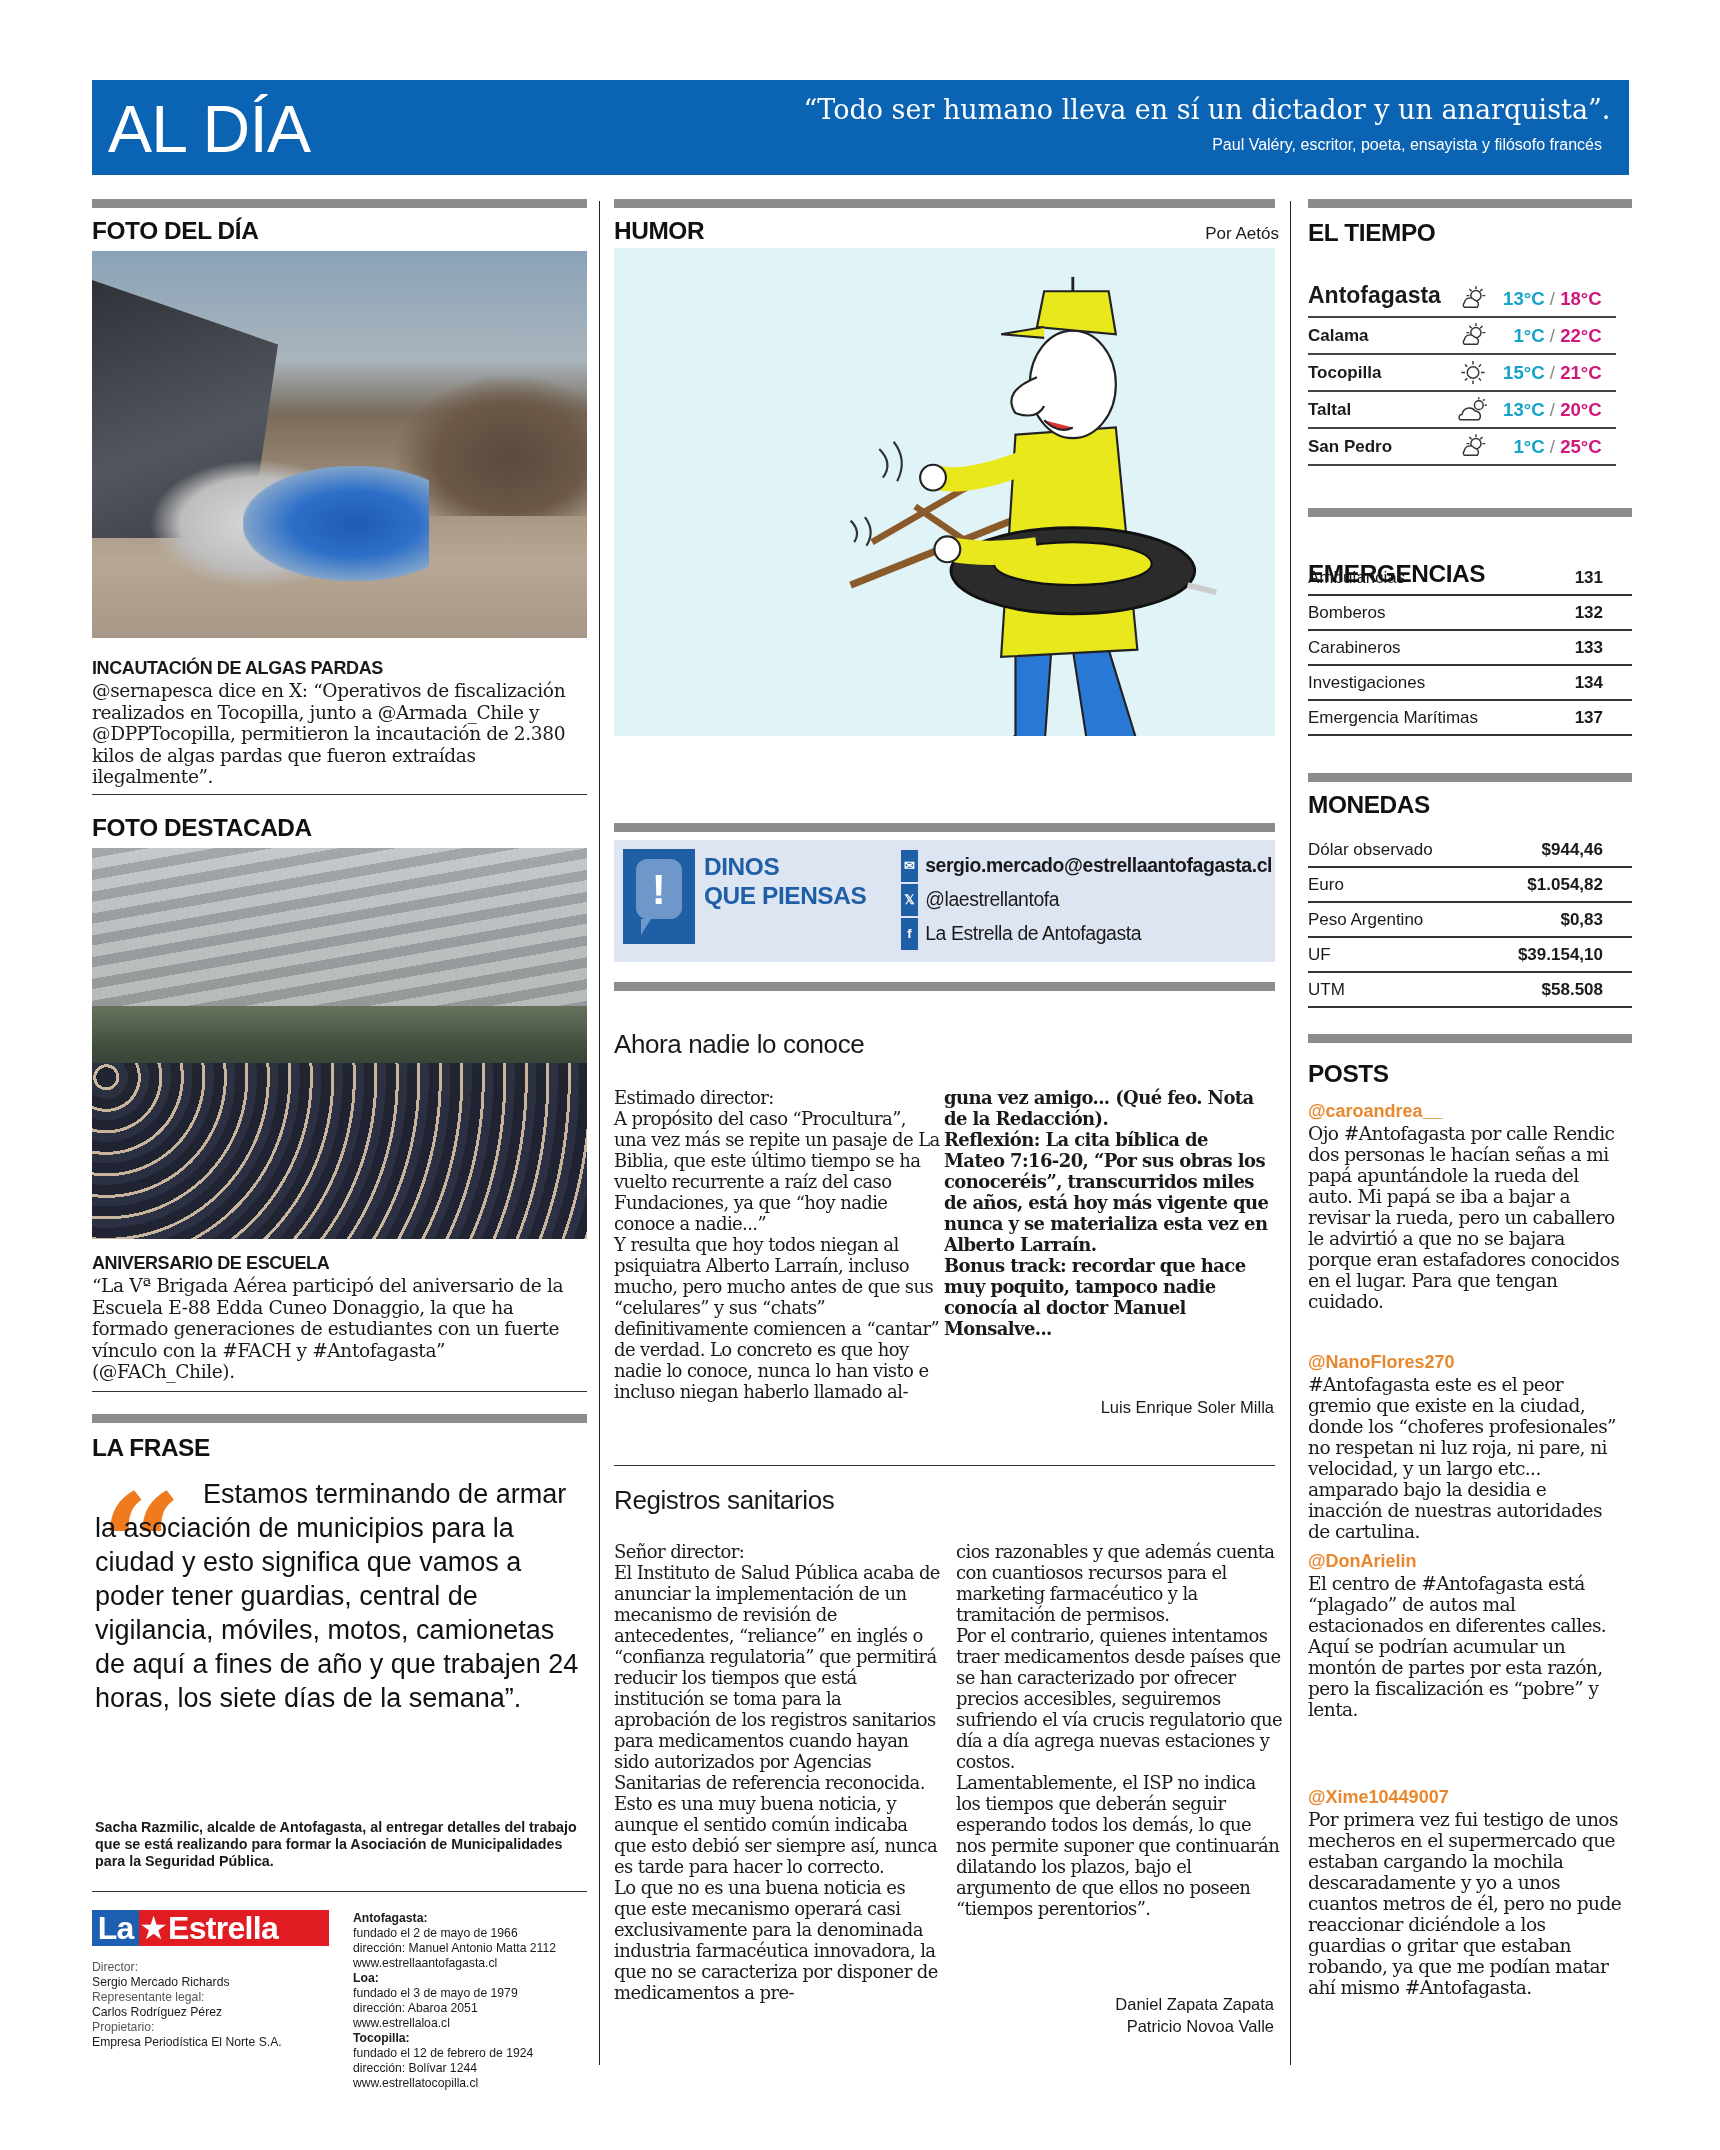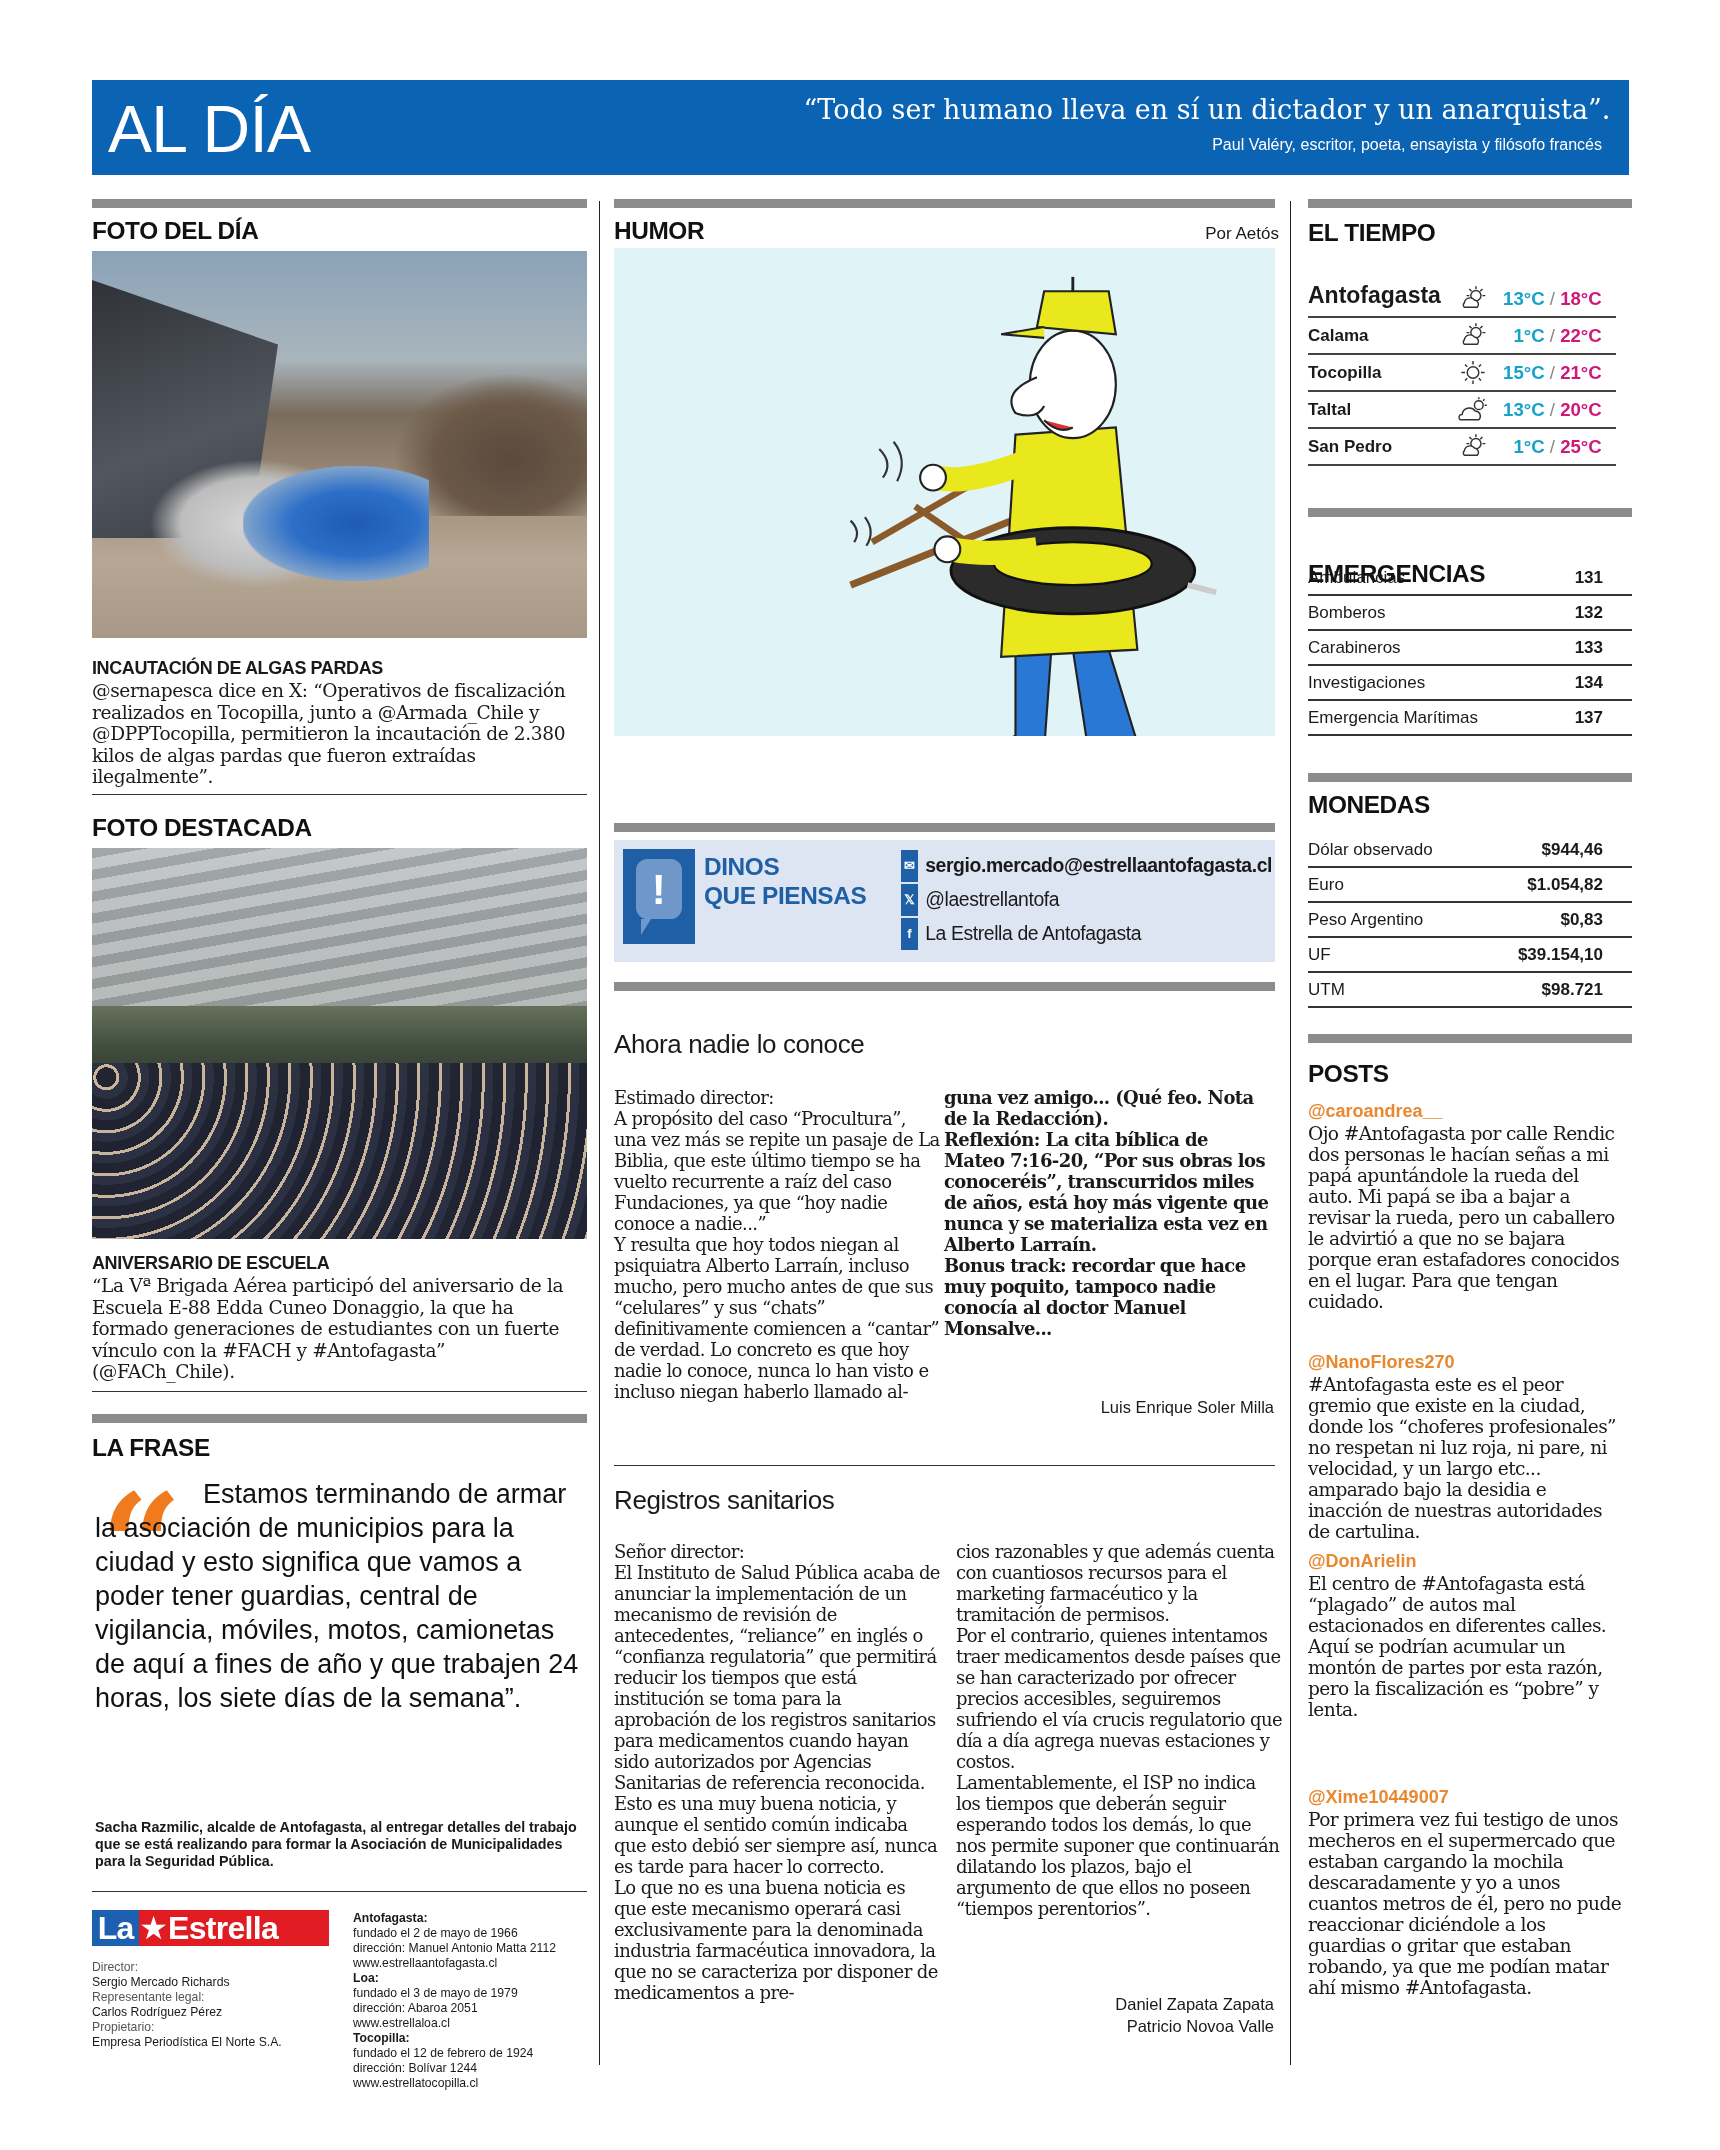--- a/index.html
+++ b/index.html
@@ -345,21 +345,21 @@
   <div class="row">
       <span class="lbl">Peso Argentino</span>
       <span class="val">$0,83</span>
     </div>
   <div class="row">
       <span class="lbl">UF</span>
       <span class="val">$39.154,10</span>
     </div>
   <div class="row">
       <span class="lbl">UTM</span>
-      <span class="val">$98.721</span>
+      <span class="val">$58.508</span>
     </div>
 </div>
 
 <div class="col-rule" style="left:1308px; top:1034px; width:324px;"></div>
 <div class="sec-title" style="left:1308px; top:1060px;">POSTS</div>
 <div class="post" style="top:1101px;">
   <div class="handle">@caroandrea__</div>
   <div class="text">Ojo #Antofagasta por calle Rendic dos personas le hacían señas a mi papá apuntándole la rueda del auto. Mi papá se iba a bajar a revisar la rueda, pero un caballero le advirtió a que no se bajara porque eran estafadores conocidos en el lugar. Para que tengan cuidado.</div>
 </div>
 <div class="post" style="top:1352px;">

